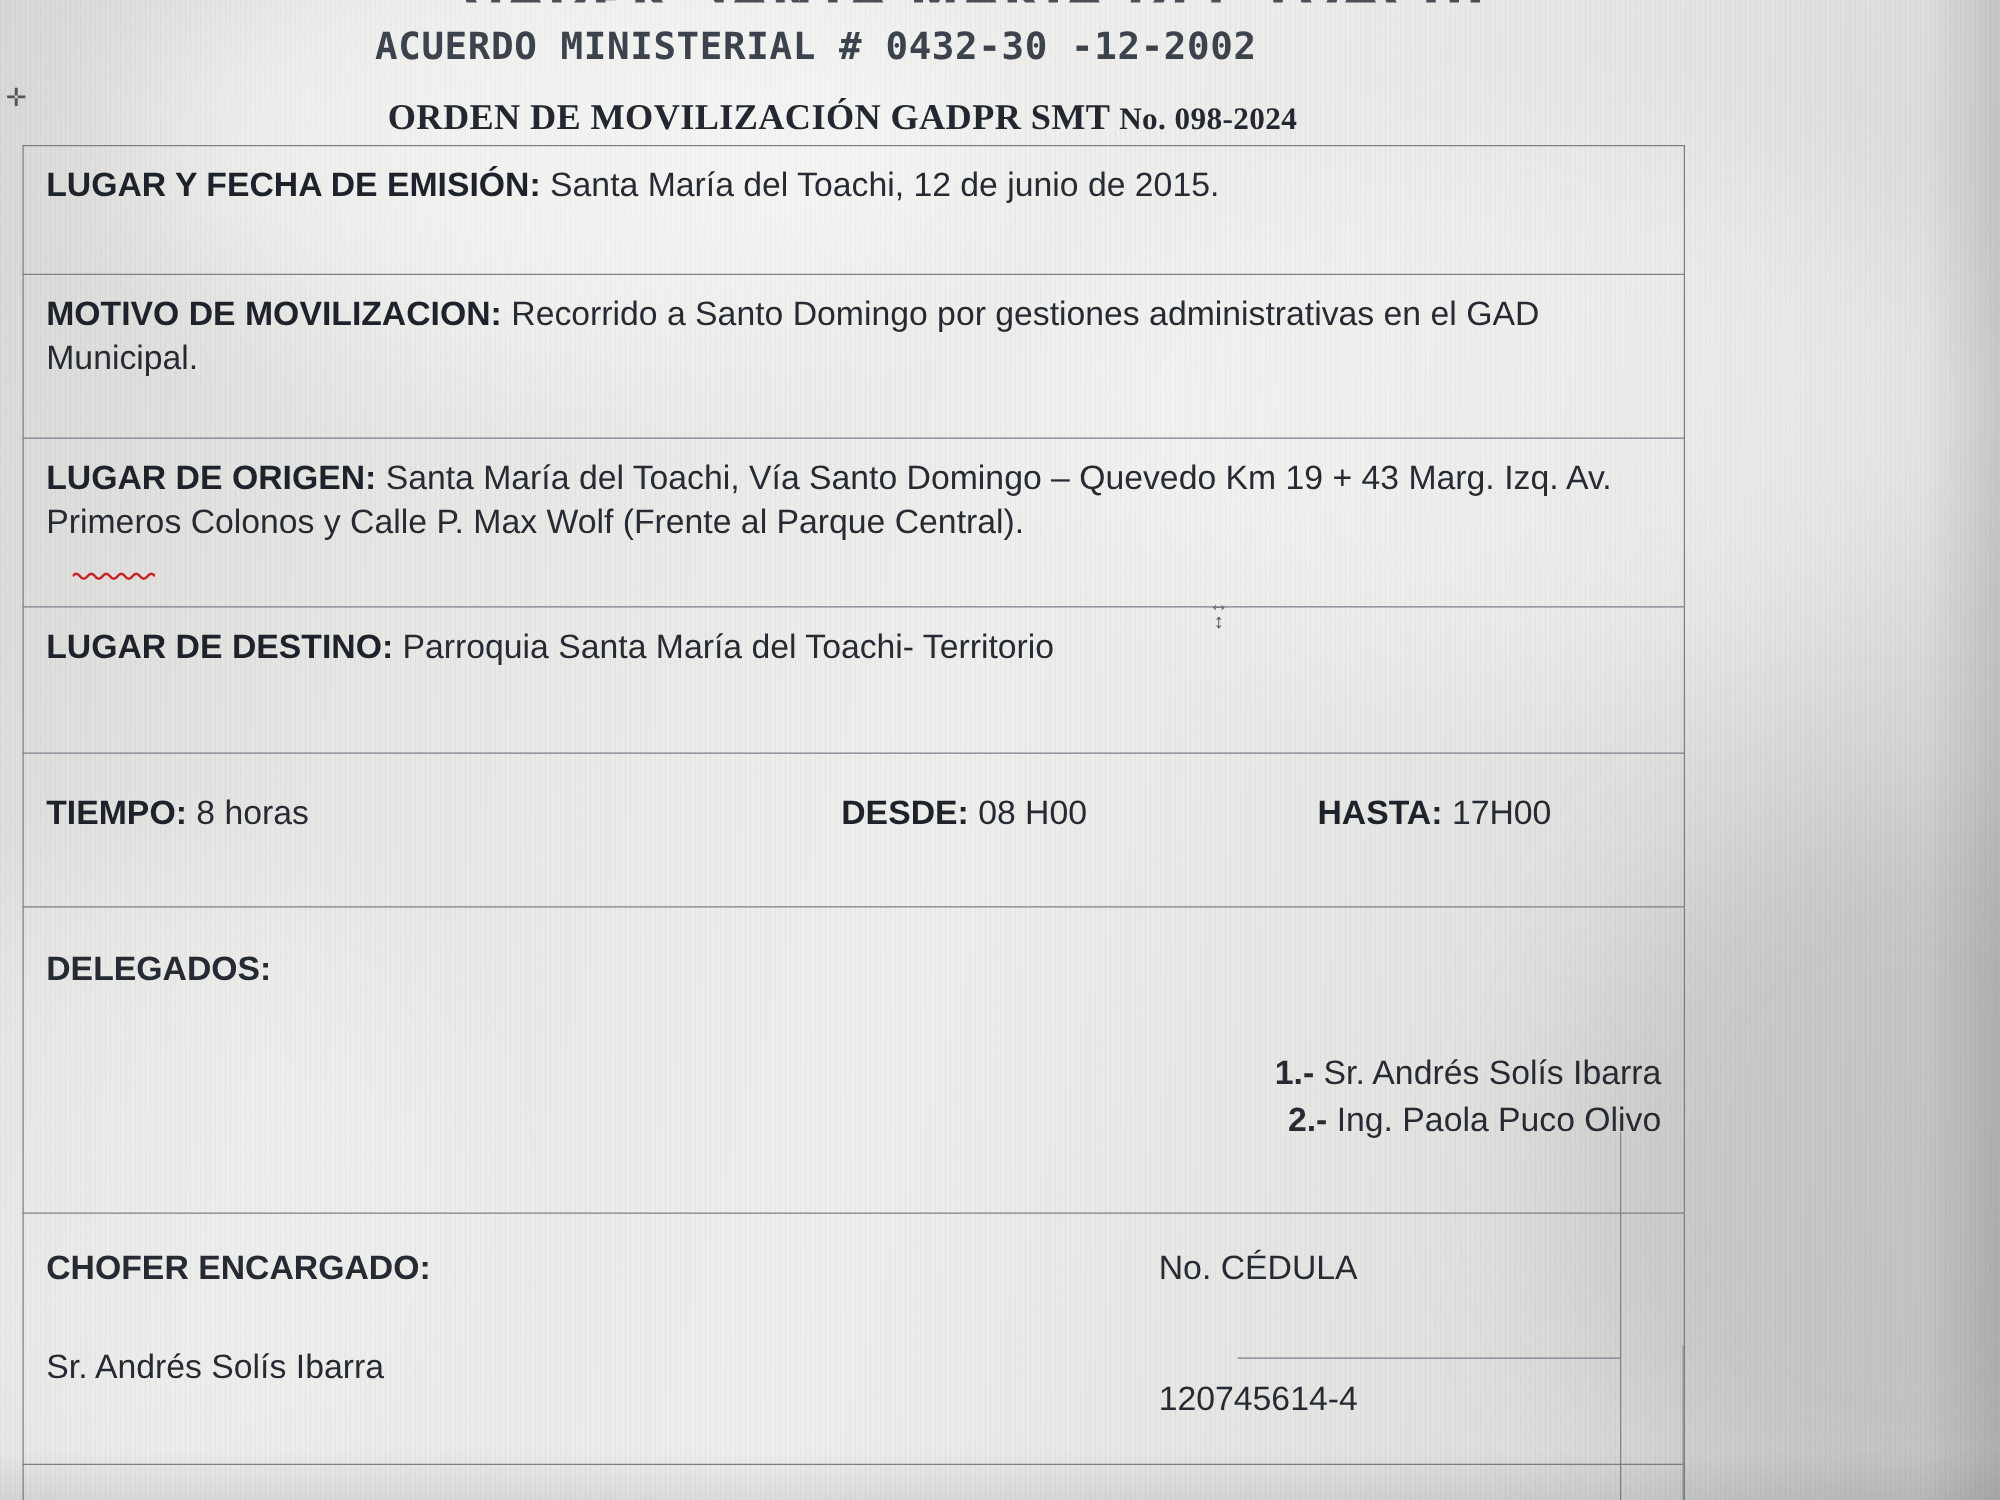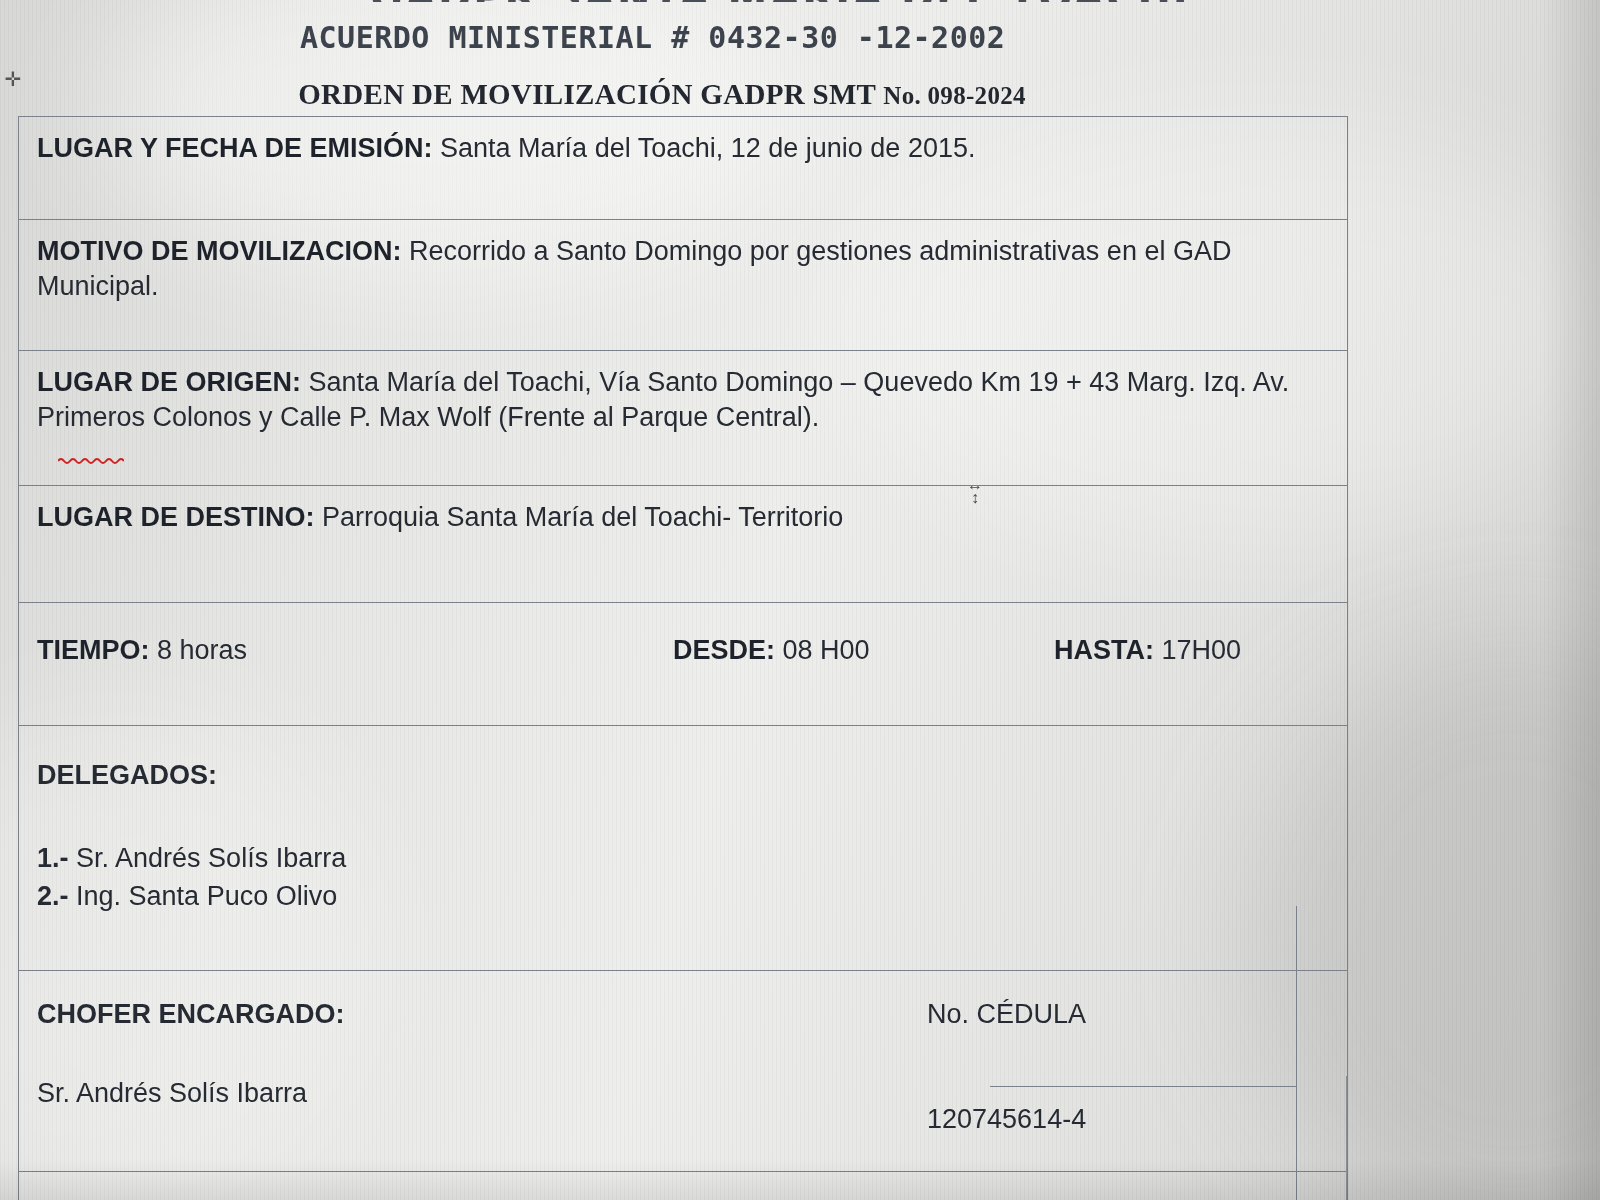--- a/index.html
+++ b/index.html
@@ -67,21 +67,21 @@
     text-align: left;
     font-family: "DejaVu Sans Mono", monospace;
     font-weight: 700;
     font-size: 30px;
     letter-spacing: 0.5px;
     color: #3d434d;
     white-space: nowrap;
   }
   .hdr-title {
     position: absolute;
-    left: 52px; top: 78px;
+    left: 64px; top: 78px;
     width: 1220px;
     text-align: center;
     font-family: "Liberation Serif", serif;
     font-weight: 700;
     font-size: 29px;
     letter-spacing: 0.3px;
     color: #232830;
     white-space: nowrap;
   }
   .hdr-title .small { font-size: 25px; }
@@ -145,21 +145,21 @@
     padding-top: 16px;
     gap: 36px;
   }
   .tiempo-a { width: 600px; }
   .tiempo-b { width: 345px; }
   .tiempo-c { flex: 1; }
 
   
   .deleg-title { font-weight: 700; padding-top: 18px; }
   .deleg-list { margin-top: 46px; }
-  .deleg-item { line-height: 1.42; }
+  .deleg-item { line-height: 1.42; text-align: right; }
   .deleg-item b { font-weight: 700; }
 
   
   .chofer-head {
     display: flex;
     padding-top: 12px;
   }
   .chofer-head .c1 { width: 890px; font-weight: 700; }
   .chofer-head .c2 { font-weight: 400; }
   .chofer-body {
@@ -286,21 +286,21 @@
     <tr class="row-deleg">
       <td>
         <div class="deleg-title">DELEGADOS:</div>
         <div class="deleg-list">
           <div class="deleg-item">
             <b>1.-</b>
             <span>Sr. Andrés Solís Ibarra</span>
           </div>
           <div class="deleg-item">
             <b>2.-</b>
-            <span>Ing. Santa Puco Olivo</span>
+            <span>Ing. Paola Puco Olivo</span>
           </div>
         </div>
       </td>
     </tr>
     <tr class="row-chofer">
       <td>
         <div class="chofer-head">
           <div class="c1">CHOFER ENCARGADO:</div>
           <div class="c2">No. CÉDULA</div>
         </div>

